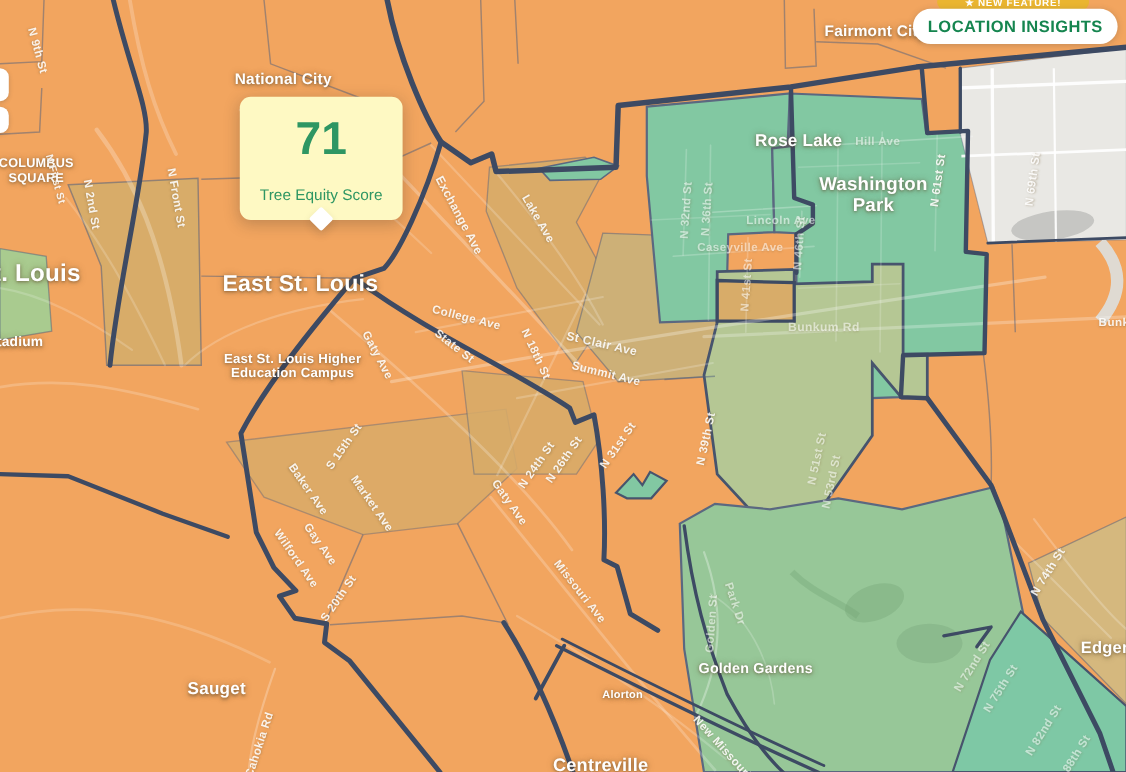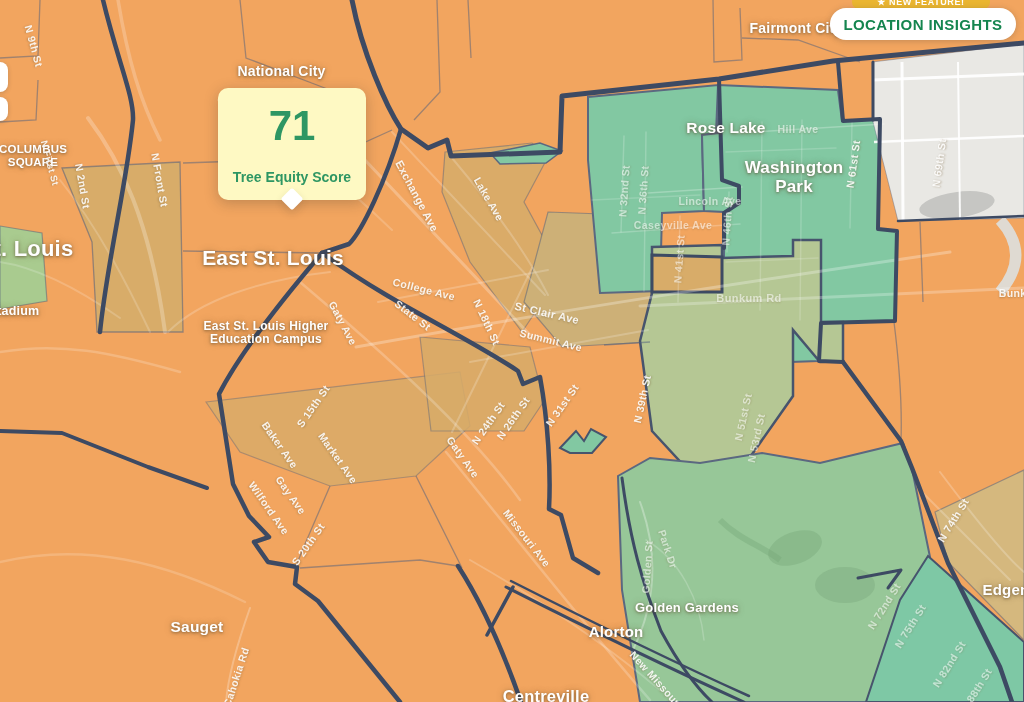--- a/index.html
+++ b/index.html
@@ -30,21 +30,21 @@
     background:#fef9c3;border-radius:10px;box-shadow:0 3px 14px rgba(40,40,40,.25);
     display:flex;flex-direction:column;align-items:center;justify-content:center;
     z-index:8;
   }
   #score-popup .tail{
     position:absolute;left:50%;bottom:-7px;width:16px;height:16px;background:#fff;
     transform:translateX(-50%) rotate(45deg);border-radius:2px;
     box-shadow:3px 3px 8px rgba(40,40,40,.15);
   }
   #popup-score{font-size:42px;font-weight:700;color:var(--score-green);line-height:1;margin-top:2px;}
-  #popup-caption{font-size:14px;font-weight:700;color:var(--score-green);margin-top:22px;}
+  #popup-caption{font-size:14px;font-weight:400;color:var(--score-green);margin-top:22px;}
   
   #new-feature-badge{
     position:absolute;left:852px;top:-5px;width:138px;height:14px;z-index:5;
     background:var(--badge-gold);border-radius:8px;color:#fff;font-size:9px;font-weight:700;
     text-align:center;line-height:15px;letter-spacing:.6px;
   }
   #location-insights-button{
     position:absolute;left:830px;top:8px;width:186px;height:32px;z-index:6;
     background:#fff;border:none;border-radius:16px;cursor:pointer;
     color:var(--button-green);font-family:"Liberation Sans",sans-serif;
@@ -159,21 +159,21 @@
       <path d="M513,587 L487,635" stroke-width="3.5"></path>
       <path d="M506,587 C575,622 655,662 744,702" stroke-width="3"></path>
       <path d="M511,581 C580,616 660,656 749,696" stroke-width="2.5"></path>
       <path d="M622,478 C630,540 642,582 661,631 C680,666 699,690 712,702" stroke-width="3"></path>
       <path d="M873,62 L873,120" stroke-width="3"></path>
       <path d="M898,221 L1024,216" stroke-width="2.5"></path>
     </g>
   </svg>
 
   <div id="labels-layer">
-      <div class="plbl" style="left: 274px; top: 72px; font-size: 14px; padding-left: 15px;">
+      <div class="plbl" style="left: 250px; top: 72px; font-size: 14px; padding-left: 15px;">
         <div>National City</div>
       </div>
       <div class="plbl" style="left: 273px; top: 258px; font-size: 21px;">
         <div>East St. Louis</div>
       </div>
       <div class="plbl" style="left: 26px; top: 249px; font-size: 22px;">
         <div>St. Louis</div>
       </div>
       <div class="plbl" style="left: 33px; top: 156px; font-size: 11.5px;">
         <div>COLUMBUS</div>
@@ -192,21 +192,21 @@
       <div class="plbl" style="left: 681px; top: 128px; font-size: 15.5px; margin-left: 45px;">
         <div>Rose Lake</div>
       </div>
       <div class="plbl" style="left: 794px; top: 177px; font-size: 17px;">
         <div>Washington</div>
         <div>Park</div>
       </div>
       <div class="plbl" style="left: 197px; top: 627px; font-size: 15.5px;">
         <div>Sauget</div>
       </div>
-      <div class="plbl" style="left: 616px; top: 632px; font-size: 15px;">
+      <div class="plbl" style="left: 566px; top: 632px; font-size: 10px;">
         <div>Alorton</div>
       </div>
       <div class="plbl" style="left: 687px; top: 608px; font-size: 13px;">
         <div>Golden Gardens</div>
       </div>
       <div class="plbl" style="left: 546px; top: 696px; font-size: 16.5px;">
         <div>Centreville</div>
       </div>
       <div class="plbl" style="left: 1020px; top: 590px; font-size: 15px;">
         <div>Edgemont</div>

